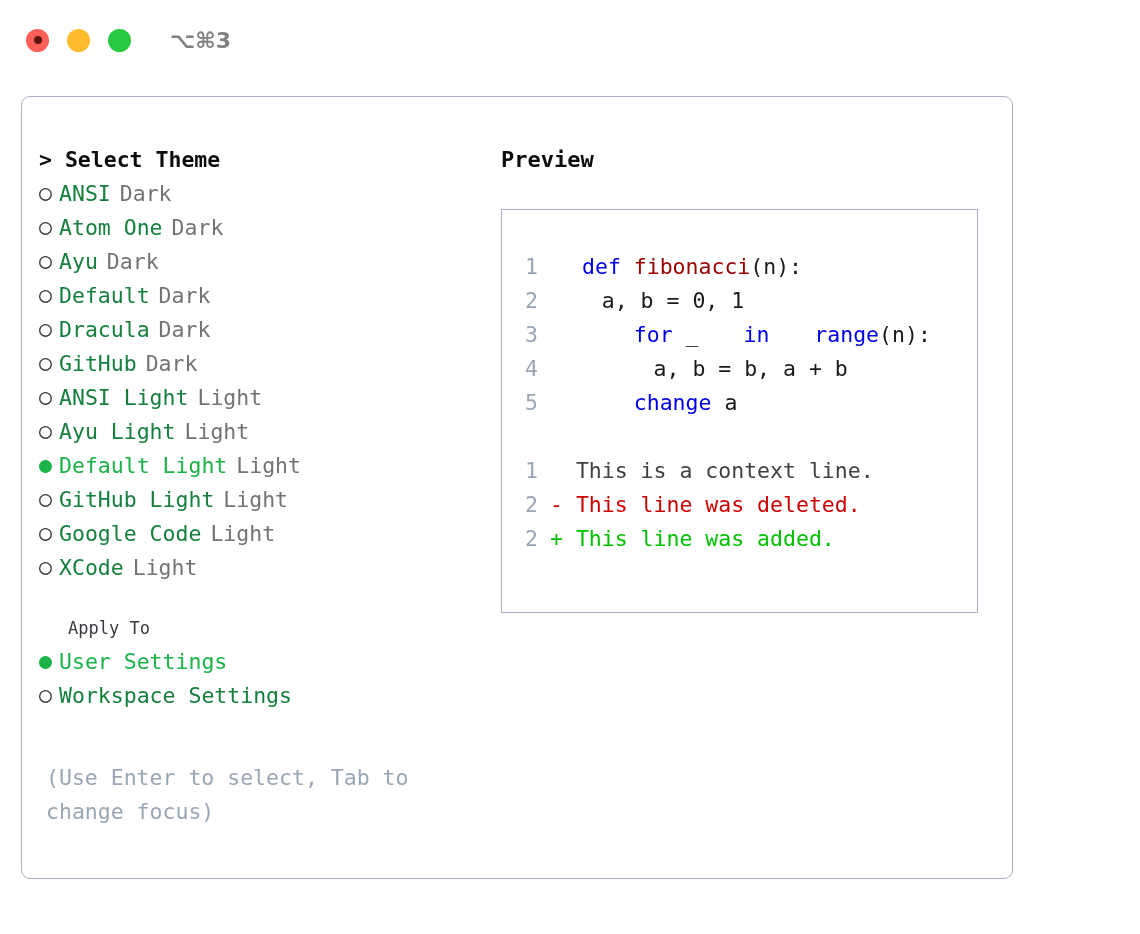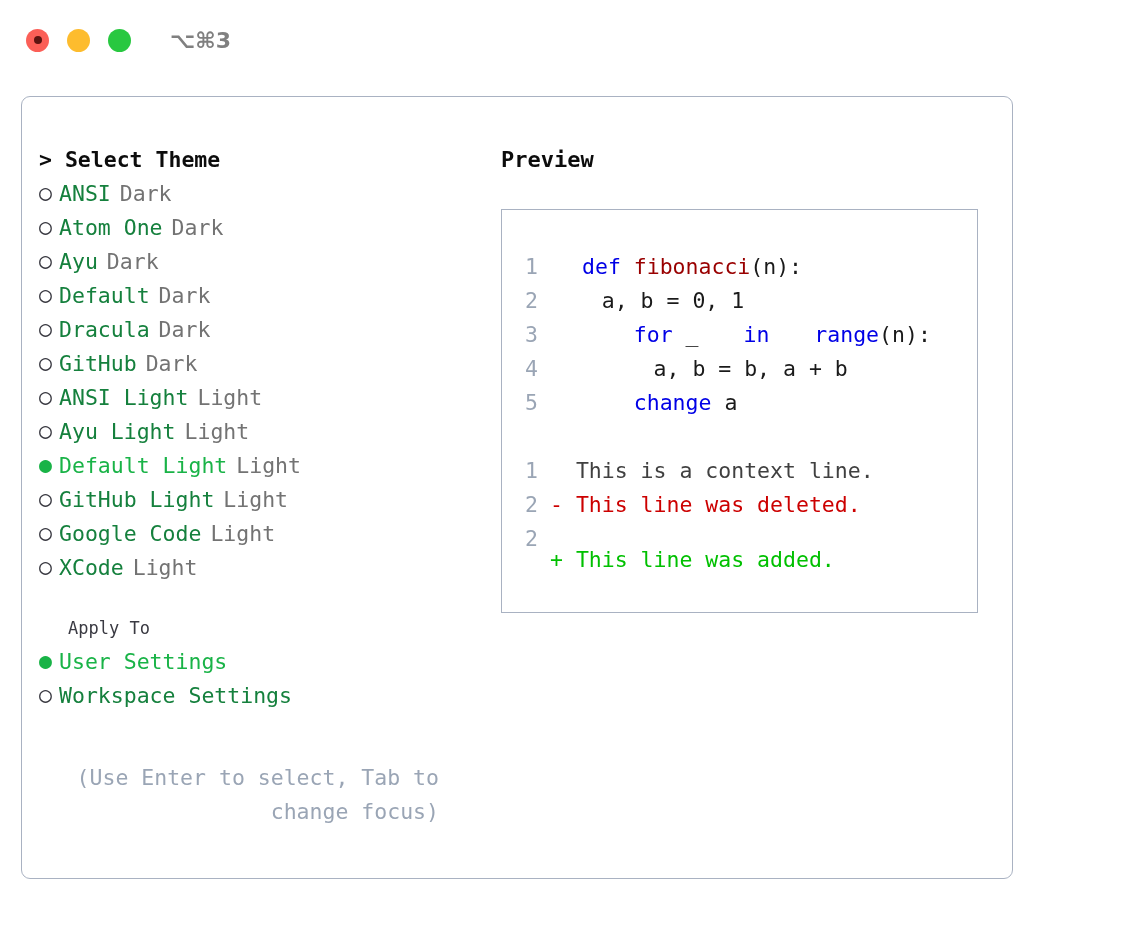--- a/index.html
+++ b/index.html
@@ -121,27 +121,26 @@
   .applyto {
     font-size: 17px;
     line-height: 34px;
     color: #3a3a42;
     padding-left: 29px;
     white-space: pre;
   }
 
   .hint {
     position: absolute;
-    left: 17px;
+    left: 24px;
     top: 664px;
     width: 400px;
     font-size: 21.5px;
     line-height: 34px;
     color: #9aa5b5;
-    text-align: right;
   }
 
   
   .right-col {
     position: absolute;
     left: 479px;
     top: 46px;
     width: 490px;
   }
   .preview-title {
@@ -180,21 +179,21 @@
     margin-right: 12px;
   }
   .code-text { white-space: pre; }
   .k  { color: #0000e6; margin-left: 32px; }   
   .fn { color: #990000; margin-top: 48px; }   
   .pl { color: #1a1a1a; }   
   .blank-line { height: 34px; }
 
   .diff-ctx { color: #404040; }
   .diff-del { color: #cc0000; text-align: right; }
-  .diff-add { color: #00c000; margin-top: 21px; }
+  .diff-add { color: #00c000; }
 </style>
 </head>
 <body>
 
 <div class="titlebar">
   <div class="dots">
     <div class="dot dot-close"></div>
     <div class="dot dot-min"></div>
     <div class="dot dot-max"></div>
   </div>

